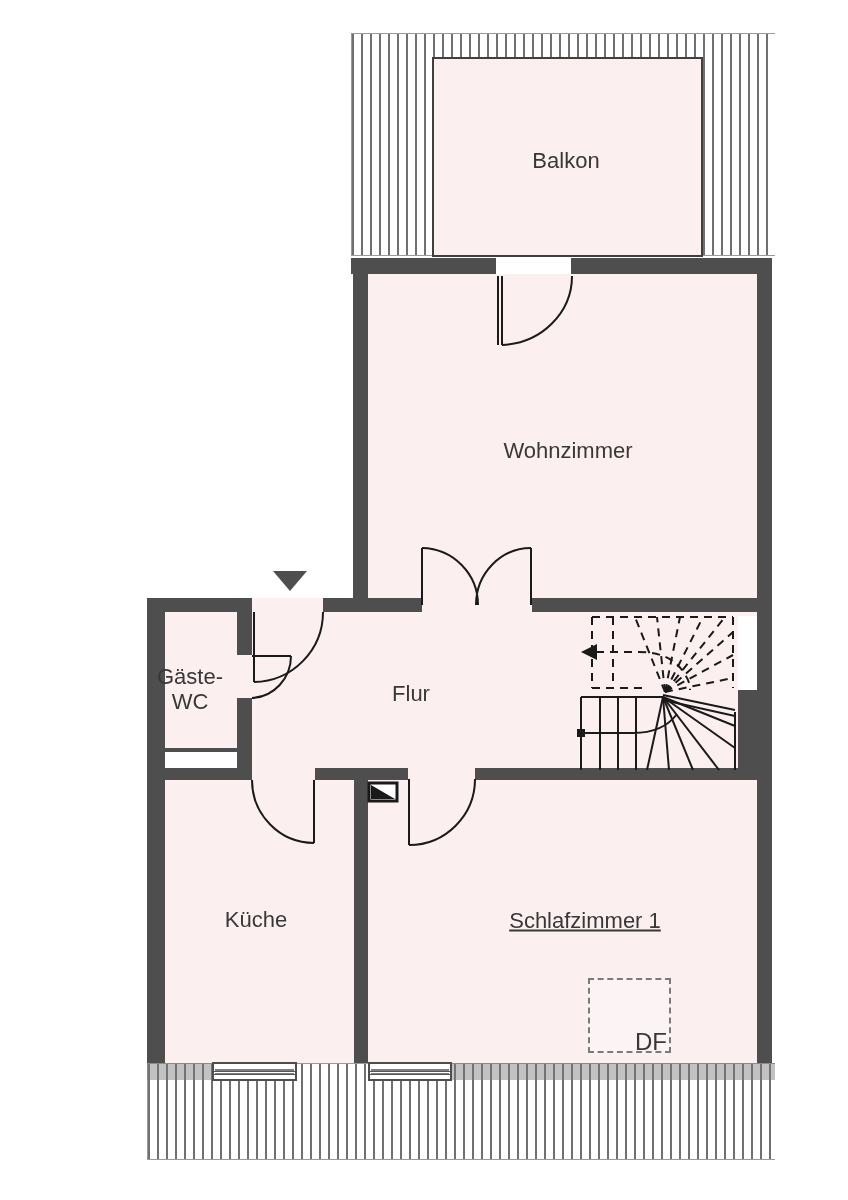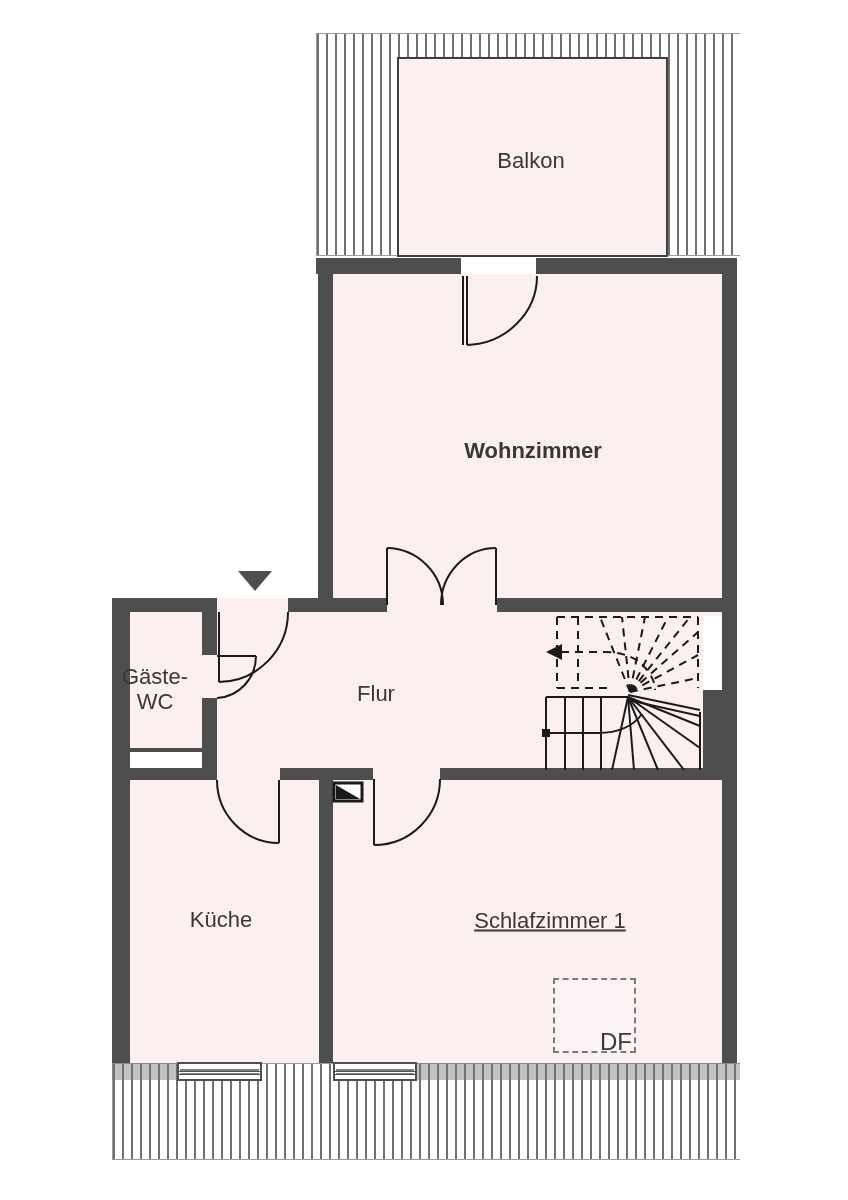--- a/index.html
+++ b/index.html
@@ -8,20 +8,21 @@
     --line:#1a1a1a;
     --background:#ffffff;
     --hatch_line:#707070;
     --text:#383838;
   }
   html,body{margin:0;padding:0;background:var(--background);}
   .canvas{
     position:relative;width:740px;height:1200px;background:var(--background);
     font-family:"Liberation Sans", sans-serif;color:var(--text);
     overflow:hidden;
+    margin-left:35px;
   }
   .abs{position:absolute;}
   .room{position:absolute;background:var(--room_fill);}
   .wall{position:absolute;background:var(--wall);}
   .hatch{
     position:absolute;background-color:#fff;
     background-image:repeating-linear-gradient(90deg,var(--hatch_line) 0px,var(--hatch_line) 2px,transparent 2px,transparent 9px);
     border:1px solid #9a9a9a;box-sizing:border-box;
   }
   .eaves-band{position:absolute;background:rgba(120,120,120,0.45);}
@@ -199,21 +200,21 @@
 
     <g stroke="#555" stroke-width="1.5">
       <line x1="180" y1="1070" x2="259" y2="1070"></line>
       <line x1="180" y1="1074" x2="259" y2="1074"></line>
       <line x1="336" y1="1070" x2="414" y2="1070"></line>
       <line x1="336" y1="1074" x2="414" y2="1074"></line>
     </g>
   </svg>
 
   <div class="label" style="left:531px;top:160px;">Balkon</div>
-  <div class="label" style="left:533px;top:450px;font-weight:bold;">Wohnzimmer</div>
+  <div class="label" style="left:533px;top:450px;">Wohnzimmer</div>
   <div class="label" style="left:155px;top:689px;">
     <span>Gäste-</span><br>
     <span>WC</span>
   </div>
   <div class="label" style="left:376px;top:693px;">Flur</div>
   <div class="label" style="left:221px;top:919px;text-align:right;">Küche</div>
   <div class="label" style="left:550px;top:920px;text-decoration:underline;">Schlafzimmer 1</div>
   <div class="label-df" style="left:600px;top:1028px;">DF</div>
 
 </div>

